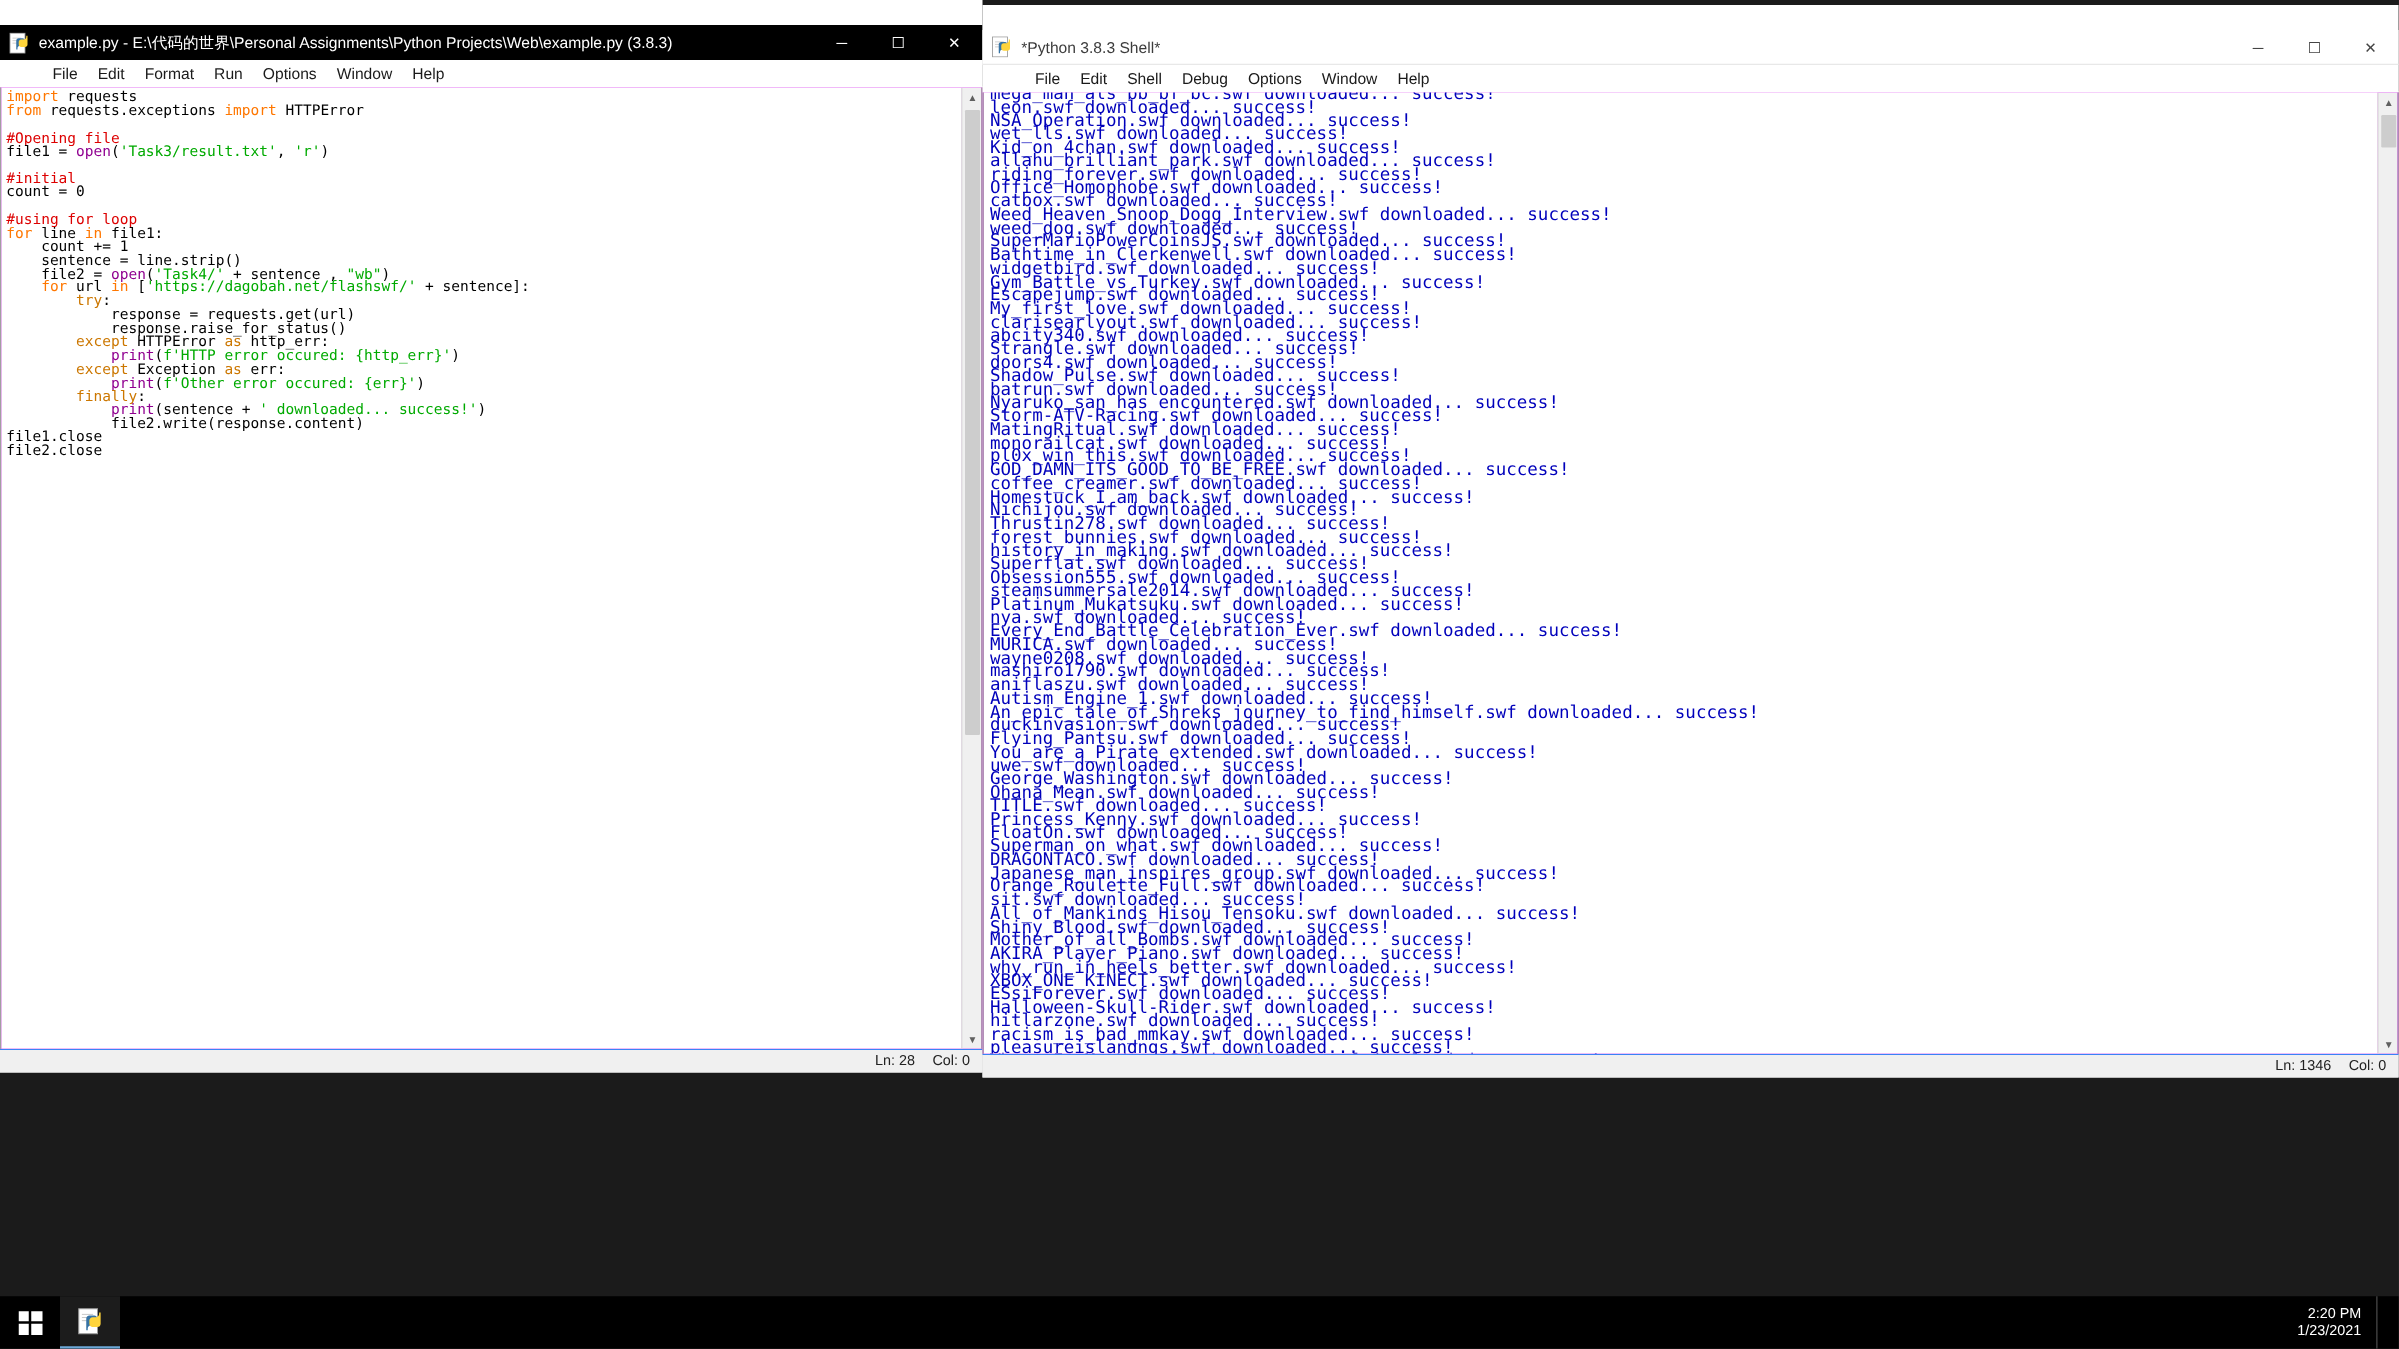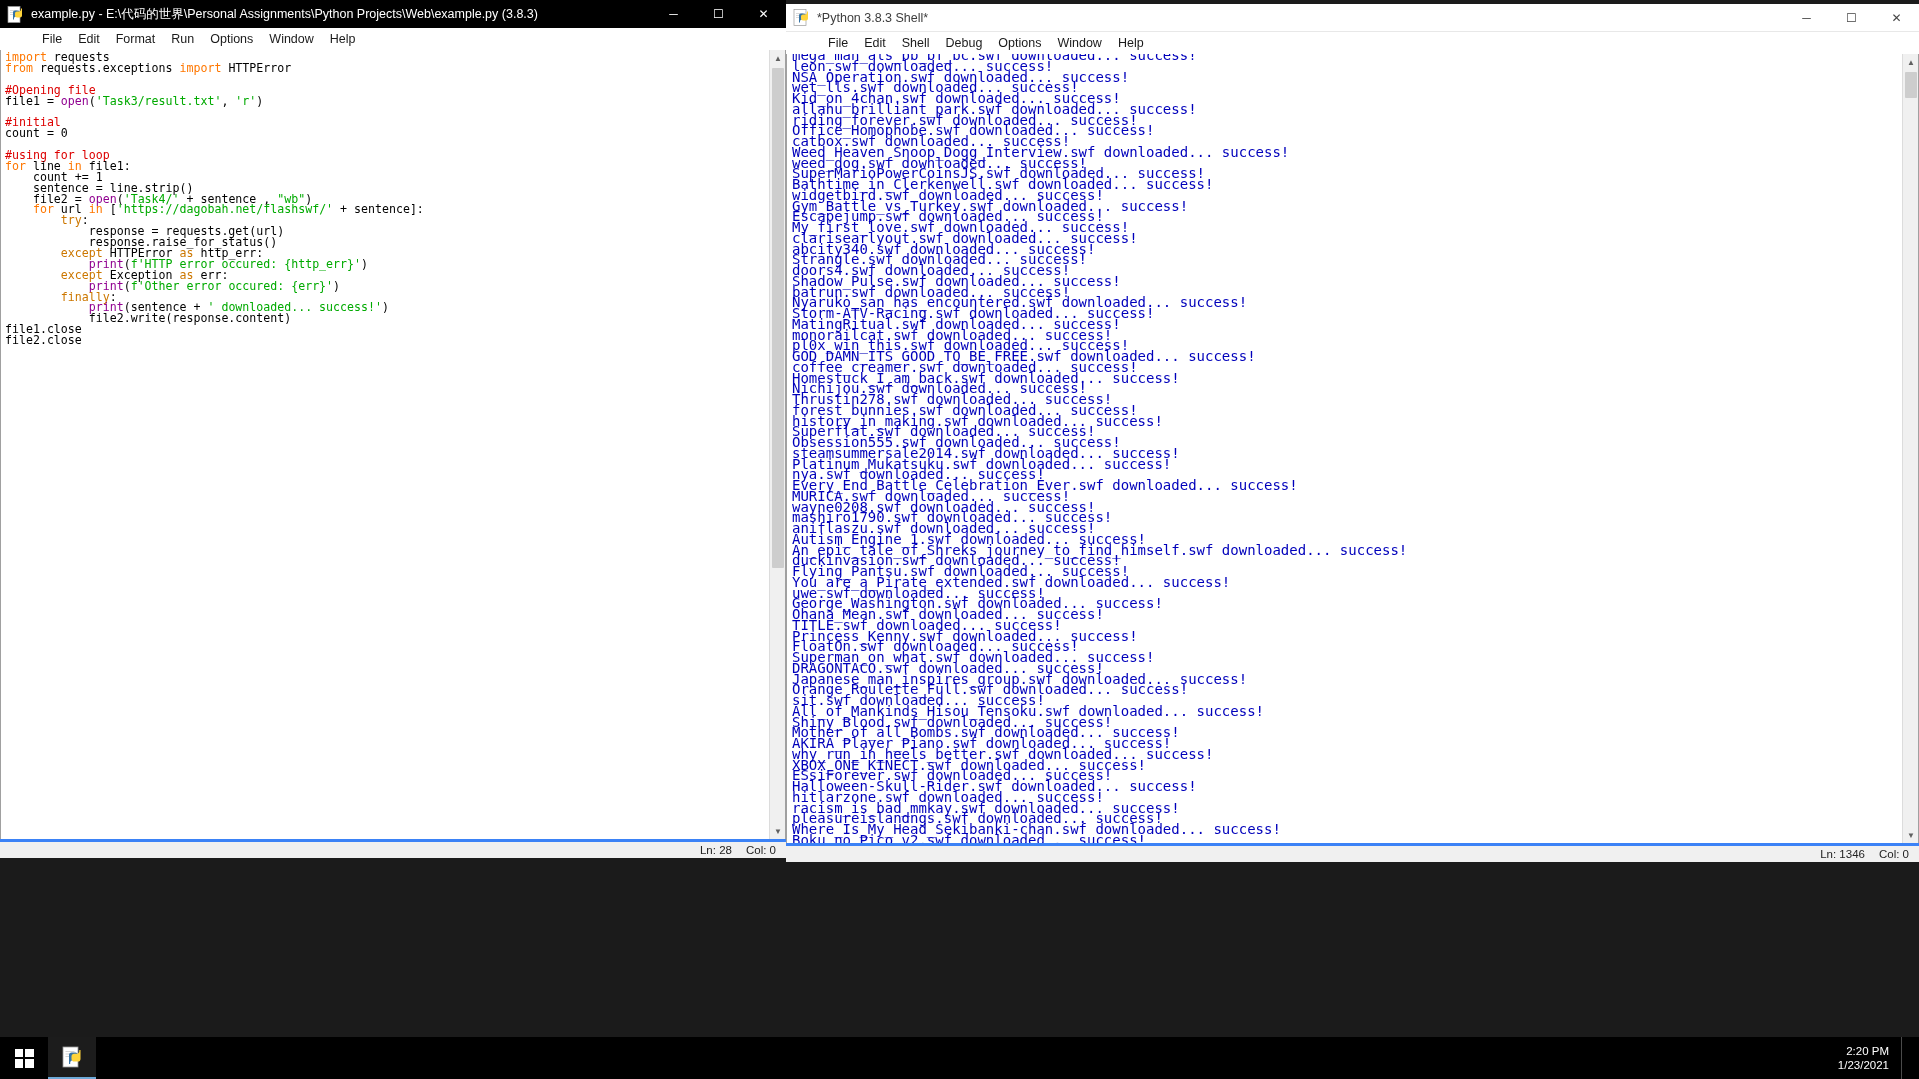--- a/index.html
+++ b/index.html
@@ -10,20 +10,21 @@
     overflow: hidden;
   }
   #desktop { position: relative; width: 1919px; height: 1079px; background: #1b1b1b; }
 
   
   .window { position: absolute; background: #ffffff; display: flex; flex-direction: column; }
   .titlebar {
     height: 28px; display: flex; align-items: center;
     padding-left: 7px; color: #ffffff; font-size: 12.5px;
     user-select: none;
+    margin-top: 20px;
   }
   .titlebar.dark { background: #000000; }
   .titlebar.light { background: #ffffff; color: #333333; border-bottom: 1px solid #e8e8e8; }
   .win-icon { width: 17px; height: 17px; margin-right: 7px; flex: 0 0 auto; position: relative; }
   .py-glyph { position: absolute; inset: 0; }
   .title-text { white-space: nowrap; overflow: hidden; }
   .titlebar.light .title-text { color: #3c3c3c; }
   .caption-group { margin-left: auto; display: flex; height: 28px; }
   .cap-btn {
     width: 45px; height: 28px; display: flex; align-items: center; justify-content: center;
@@ -38,21 +39,21 @@
     border-bottom: 1px solid #ffffff;
     margin-left: 28px;
   }
   .menu-item { padding: 2px 8px; white-space: nowrap; }
 
   .client {
     flex: 1; position: relative; background: #d946ef; overflow: hidden;
     border-left: 1px solid #a0a0a0; border-right: 1px solid #a0a0a0;
   }
   .statusbar {
-    height: 19px; background: #f0f0f0; border-top: 3px solid #3b82f6;
+    height: 19px; background: #f0f0f0; border-top: 1px solid #3b82f6;
     display: flex; align-items: center; justify-content: flex-end;
     font-size: 11.5px; color: #222222; padding-right: 10px; gap: 14px;
   }
   .statusbar span { white-space: nowrap; }
 
   
   #editor-window { left: 0; top: 0; width: 786px; height: 858px; }
   .code-area {
     position: absolute; left: 0; top: 0; right: 16px; bottom: 0;
     background: #ffffff; padding: 2px 0 0 4px;

